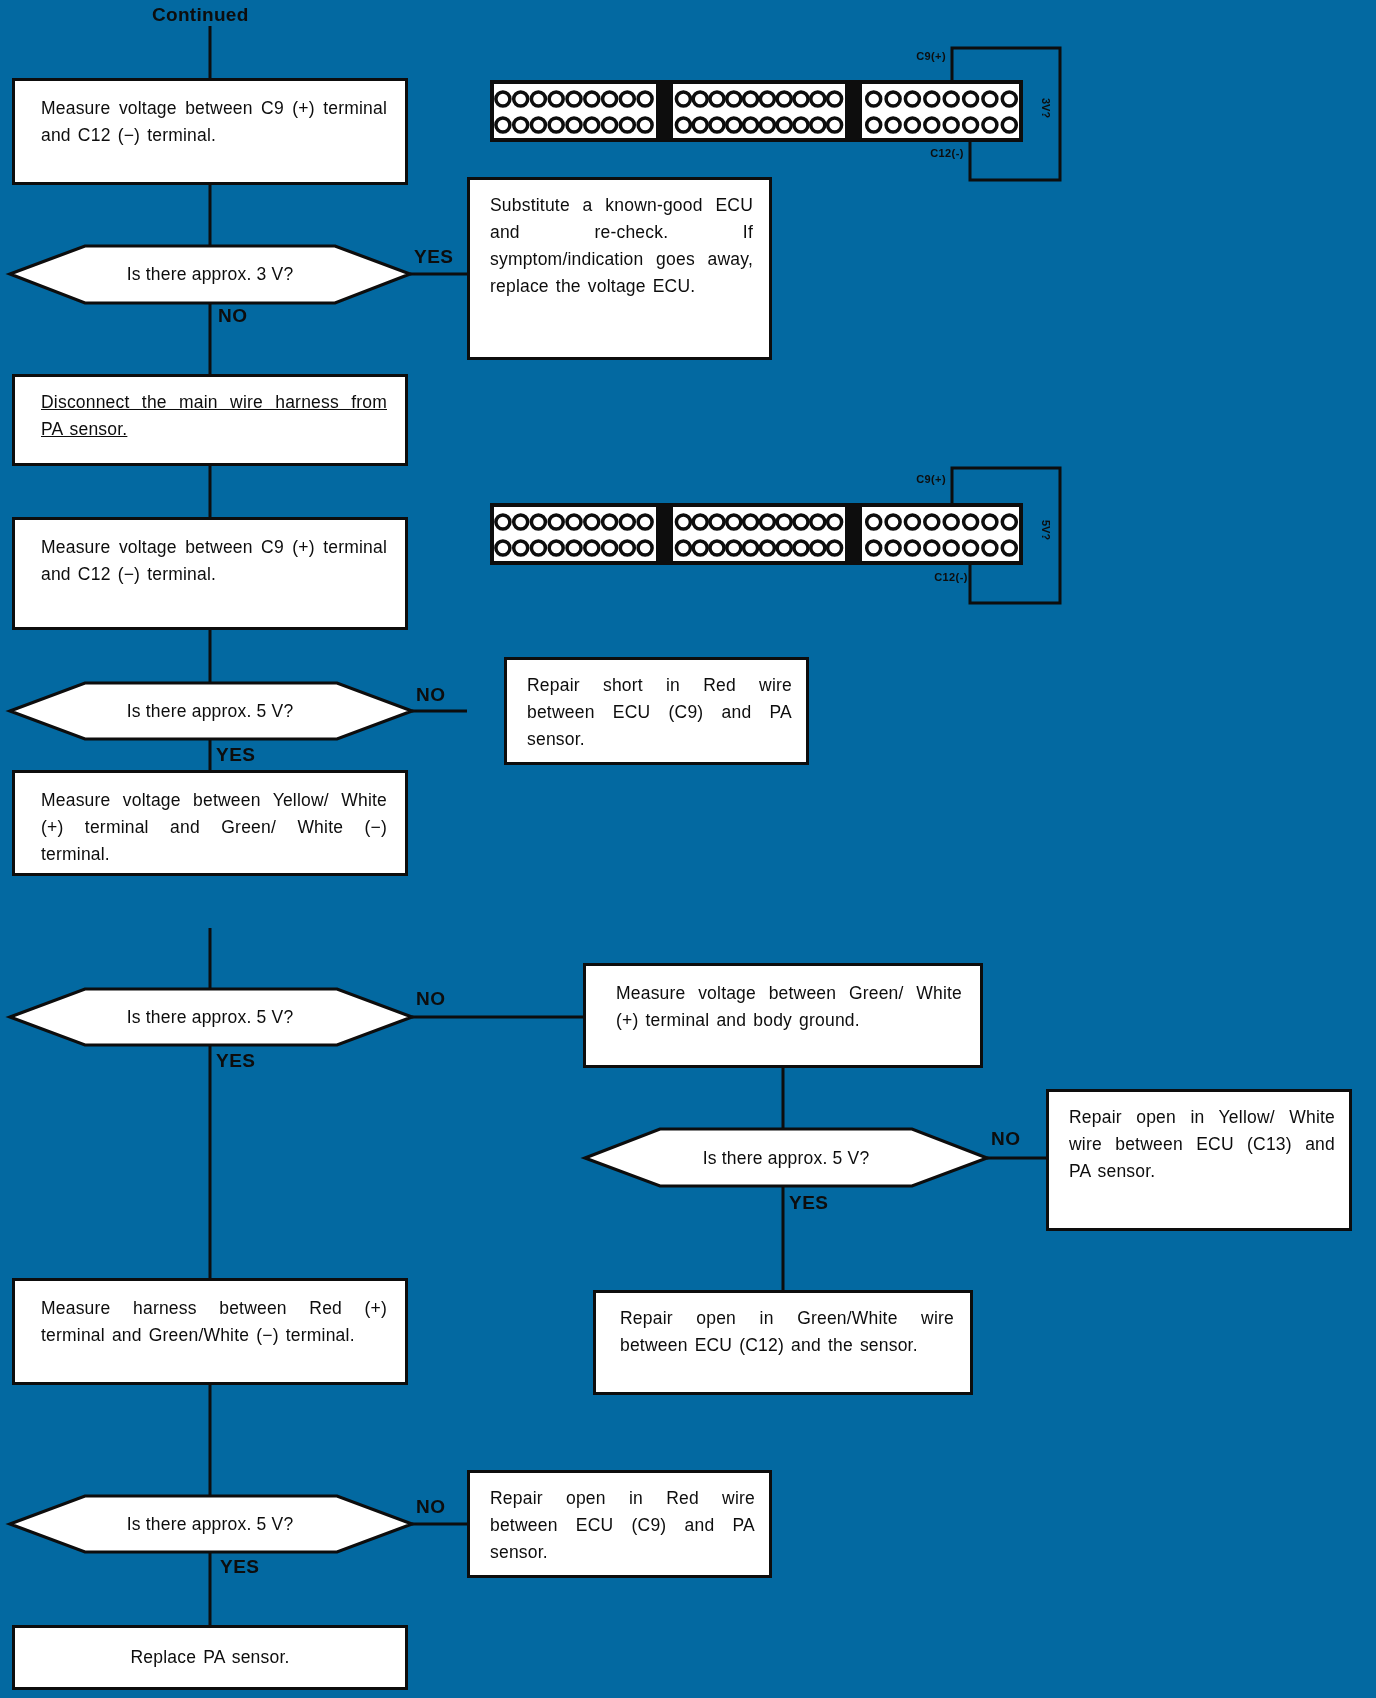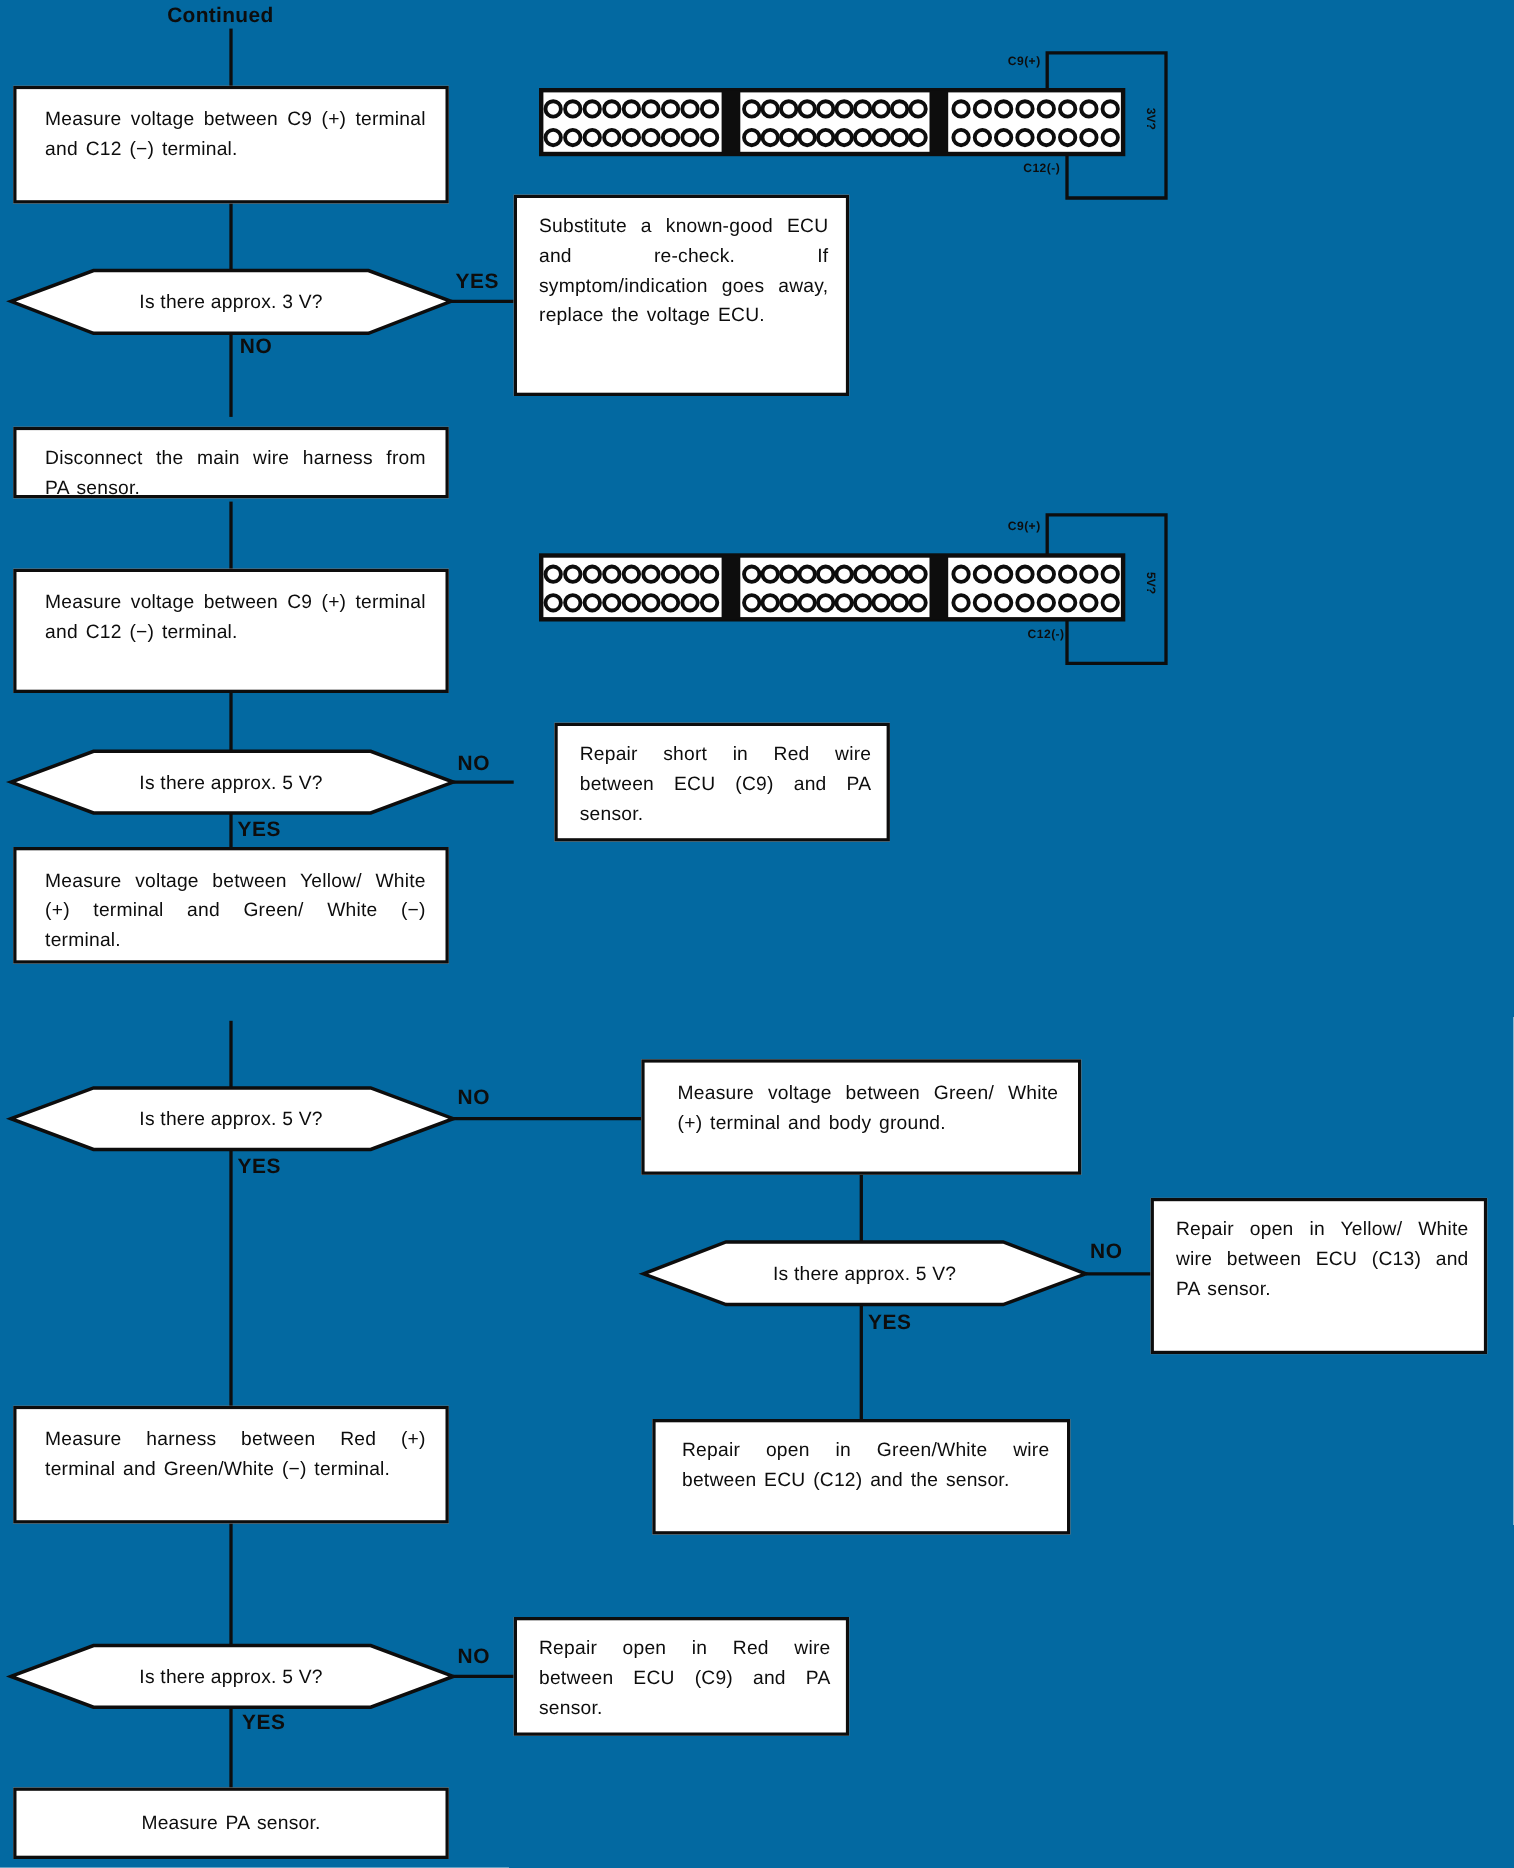--- a/index.html
+++ b/index.html
@@ -183,21 +183,21 @@
   <div class="title" style="left:152px;top:4px;">Continued</div>
 
   <div class="node" style="left:12px;top:78px;width:396px;height:107px;">
     <div class="inner">Measure voltage between C9 (+) terminal and C12 (−) terminal.</div>
   </div>
 
   <div class="node" style="left:467px;top:177px;width:305px;height:183px;">
     <div class="inner" style="padding:12px 16px 8px 20px;">Substitute a known-good ECU and re-check. If symptom/indication goes away, replace the voltage ECU.</div>
   </div>
 
-  <div class="node" style="left:12px;top:388px;width:396px;height:65px;">
+  <div class="node" style="left:12px;top:374px;width:396px;height:92px;text-decoration:underline;">
     <div class="inner" style="padding:12px 18px 8px 26px;">Disconnect the main wire harness from PA sensor.</div>
   </div>
 
   <div class="node" style="left:12px;top:517px;width:396px;height:113px;">
     <div class="inner">Measure voltage between C9 (+) terminal and C12 (−) terminal.</div>
   </div>
 
   <div class="node" style="left:494px;top:657px;width:305px;height:108px;margin-left:10px;">
     <div class="inner" style="padding:12px 14px 8px 20px;">Repair short in Red wire between ECU (C9) and PA sensor.</div>
   </div>
@@ -220,21 +220,21 @@
 
   <div class="node" style="left:593px;top:1290px;width:380px;height:105px;">
     <div class="inner" style="padding:12px 16px 8px 24px;">Repair open in Green/White wire between ECU (C12) and the sensor.</div>
   </div>
 
   <div class="node" style="left:467px;top:1470px;width:305px;height:108px;">
     <div class="inner" style="padding:12px 14px 8px 20px;">Repair open in Red wire between ECU (C9) and PA sensor.</div>
   </div>
 
   <div class="node center-text" style="left:12px;top:1625px;width:396px;height:65px;line-height:58px;">
-    <span>Measure PA sensor.</span>
+    <span>Replace PA sensor.</span>
   </div>
 
   <div class="hex-label" style="left:60px;top:264px;width:300px;">Is there approx. 3 V?</div>
   <div class="hex-label" style="left:60px;top:701px;width:300px;">Is there approx. 5 V?</div>
   <div class="hex-label" style="left:60px;top:1007px;width:300px;">Is there approx. 5 V?</div>
   <div class="hex-label" style="left:636px;top:1148px;width:300px;">Is there approx. 5 V?</div>
   <div class="hex-label" style="left:60px;top:1514px;width:300px;">Is there approx. 5 V?</div>
 
   <div class="yn" style="left:414px;top:246px;">YES</div>
   <div class="yn" style="left:218px;top:305px;">NO</div>

